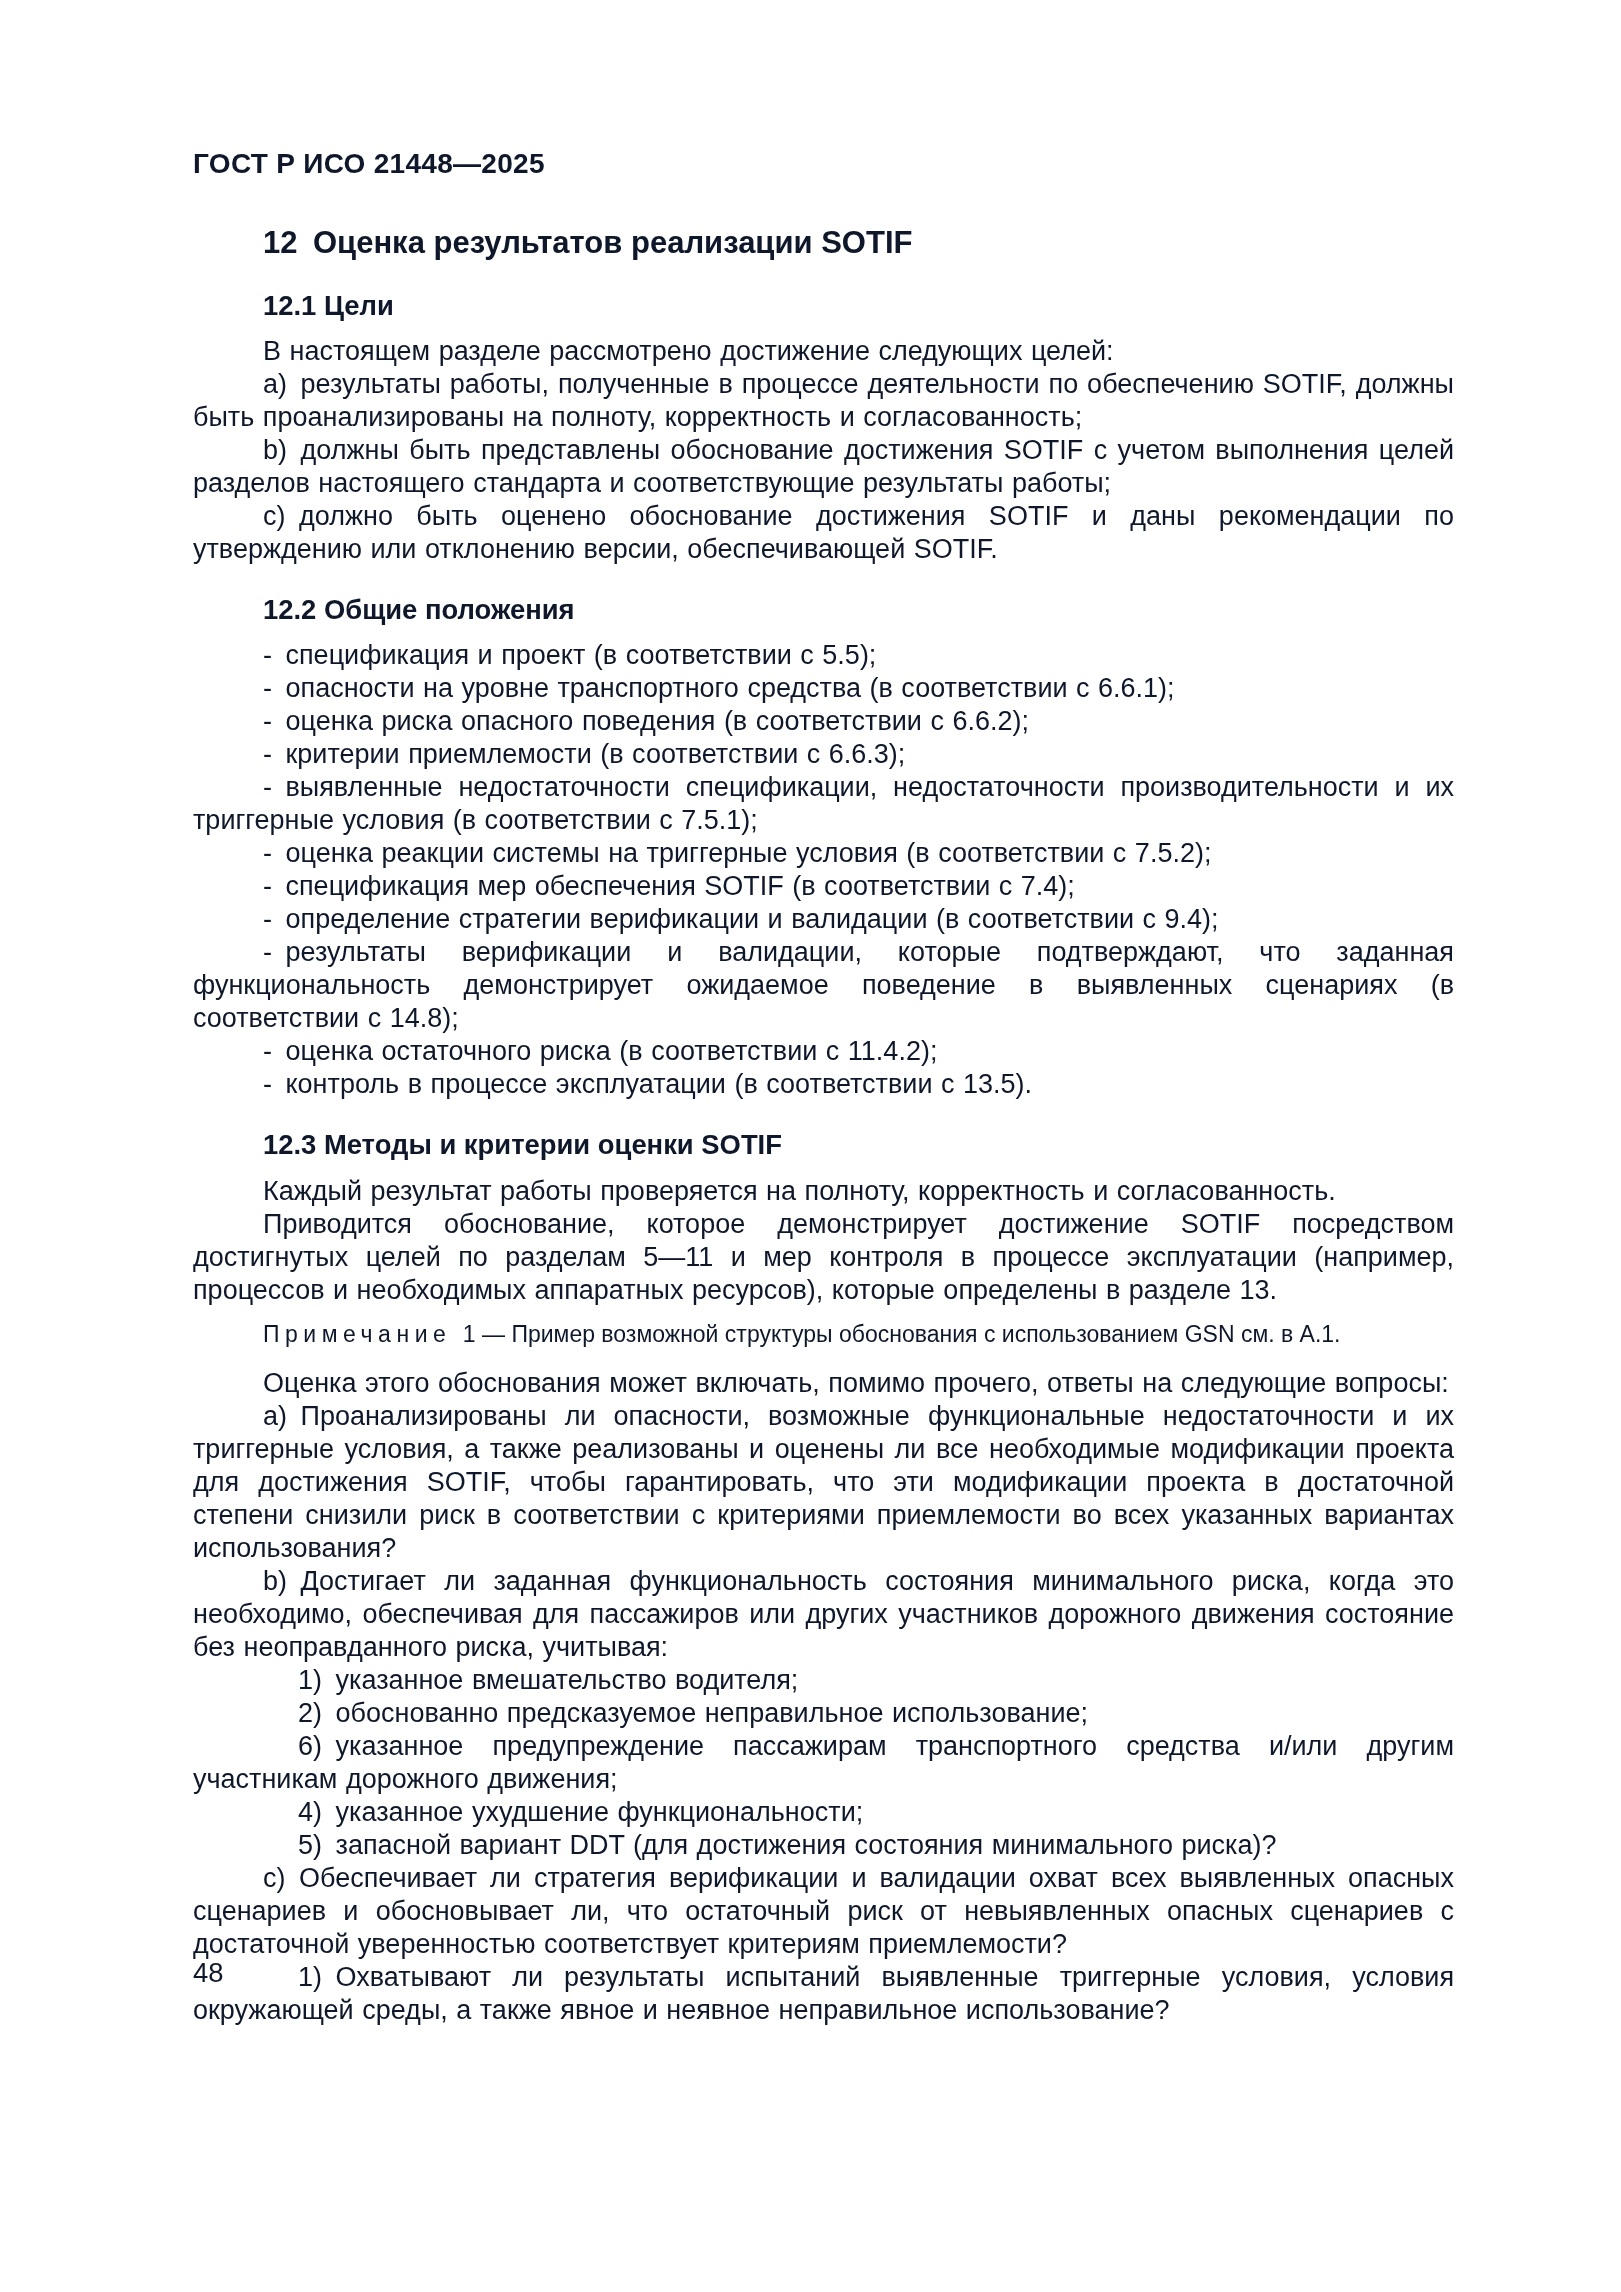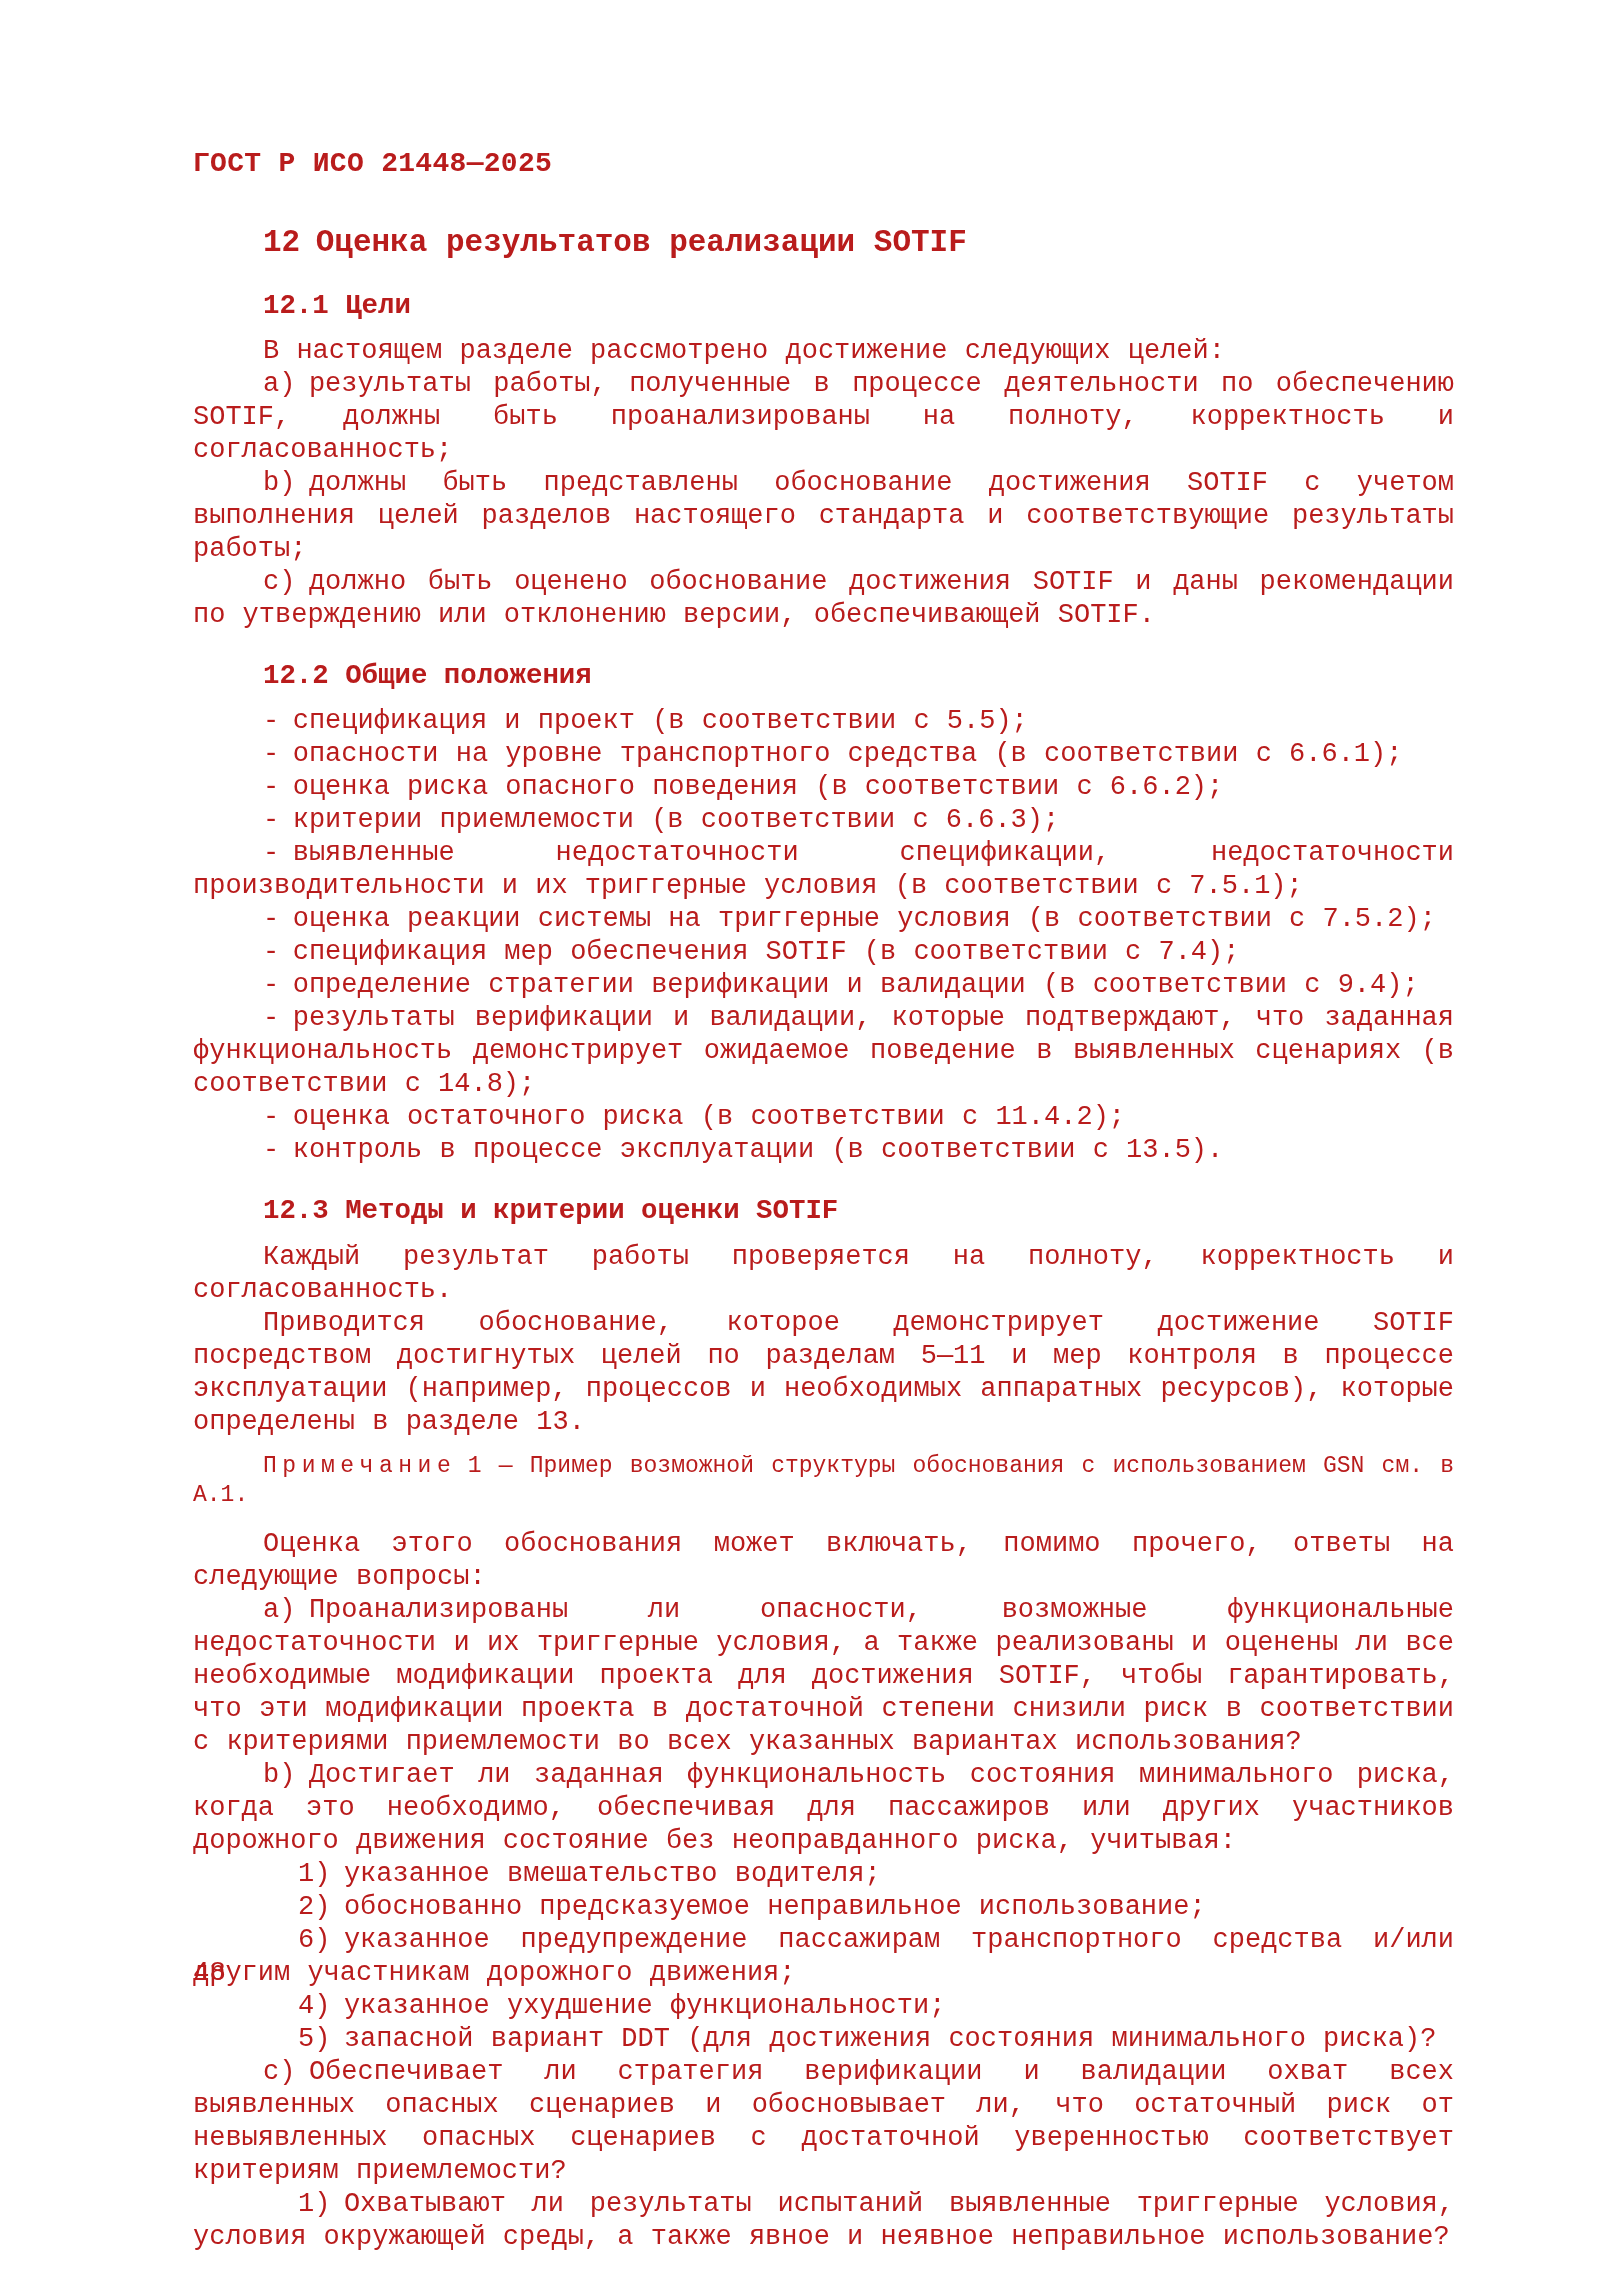--- a/index.html
+++ b/index.html
@@ -8,22 +8,22 @@
     background: #ffffff;
   }
   .page {
     position: relative;
     width: 1621px;
     height: 2293px;
     margin: 0 auto;
     background: #ffffff;
     box-sizing: border-box;
     padding: 147px 167px 0 193px;
-    font-family: Liberation Mono, monospace;
-    color: #b91c1c;
+    font-family: Liberation Sans, sans-serif;
+    color: #0f172a;
     overflow: hidden;
   }
   .running-header {
     font-size: 28px;
     font-weight: bold;
     line-height: 33px;
     letter-spacing: 0.3px;
   }
   h1.sec-title {
     font-size: 31px;

